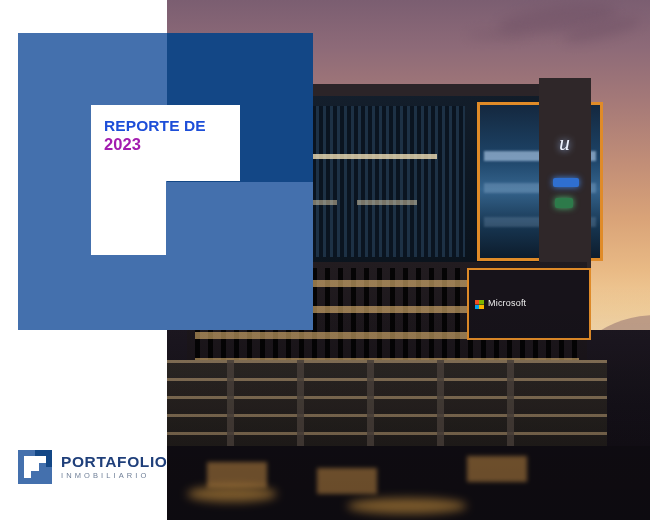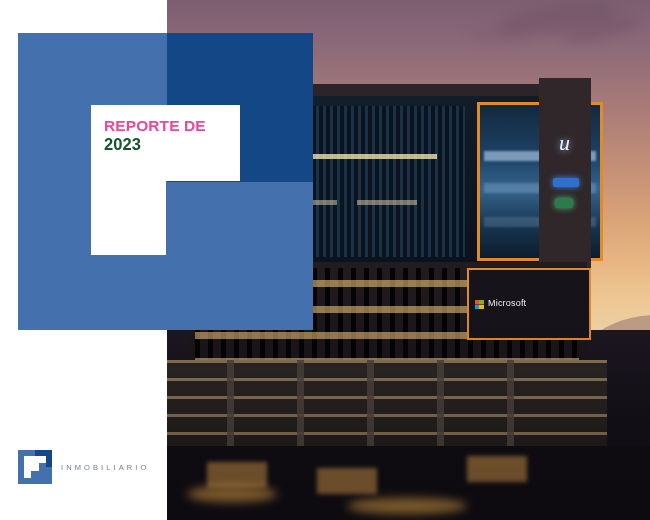--- a/index.html
+++ b/index.html
@@ -119,22 +119,22 @@
   
   .blk-mid{position:absolute;left:18px;top:33px;width:245px;height:297px;background:#4470ad;}
   .blk-dark{position:absolute;left:167px;top:33px;width:146px;height:149px;background:#134786;}
   .blk-light{position:absolute;left:167px;top:182px;width:146px;height:148px;background:#4470ad;}
 
   
   .card{position:absolute;left:91px;top:105px;width:149px;height:76px;background:#ffffff;}
   .card-leg{position:absolute;left:91px;top:181px;width:75px;height:74px;background:#ffffff;}
 
   .title{position:absolute;left:104px;top:117px;width:132px;}
-  .title .l1,.title .l2{color:#ec4899;font-weight:bold;font-size:15.5px;line-height:17.5px;letter-spacing:.1px;}
-  .title .l3{color:#14532d;font-weight:bold;font-size:16.5px;line-height:19px;letter-spacing:.1px;}
+  .title .l1,.title .l2{color:#1d4ed8;font-weight:bold;font-size:15.5px;line-height:17.5px;letter-spacing:.1px;}
+  .title .l3{color:#a21caf;font-weight:bold;font-size:16.5px;line-height:19px;letter-spacing:.1px;}
 
   
   .logo{position:absolute;left:18px;top:450px;display:flex;align-items:center;}
   .mark{position:relative;width:34px;height:34px;background:#4470ad;flex:0 0 auto;}
   .mark .q{position:absolute;right:0;top:0;width:17px;height:17px;background:#134786;}
   .mark .notch{position:absolute;left:6px;top:6px;width:22px;height:22px;background:#ffffff;}
   .mark .inner{position:absolute;left:13px;top:13px;width:15px;height:15px;background:#4470ad;}
   .mark .inner2{position:absolute;left:13px;top:13px;width:8px;height:8px;background:#ffffff;}
   .wordmark{margin-left:9px;}
   .wm-main{color:#1f3f7a;font-weight:bold;font-size:15.5px;letter-spacing:.6px;line-height:16px;}
@@ -219,17 +219,18 @@
   </div>
 
   <div class="logo">
     <div class="mark">
       <div class="q"></div>
       <div class="notch"></div>
       <div class="inner"></div>
       <div class="inner2"></div>
     </div>
     <div class="wordmark">
+      <div class="wm-main">PORTAFOLIO</div>
       <div class="wm-sub">INMOBILIARIO</div>
     </div>
   </div>
 
 </div>
 
 </body></html>

